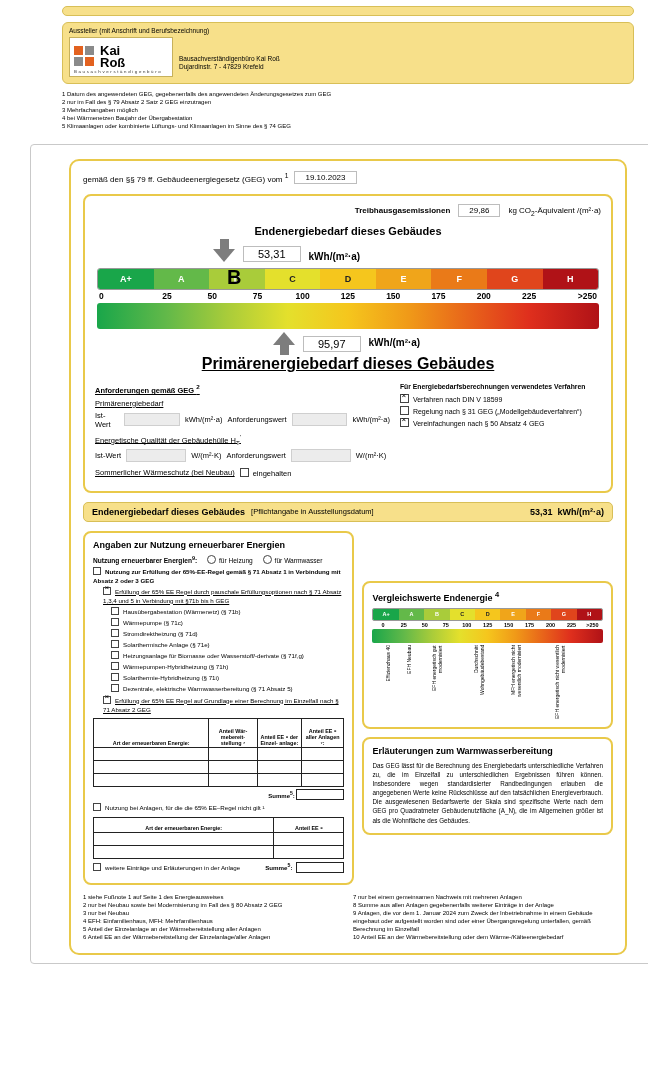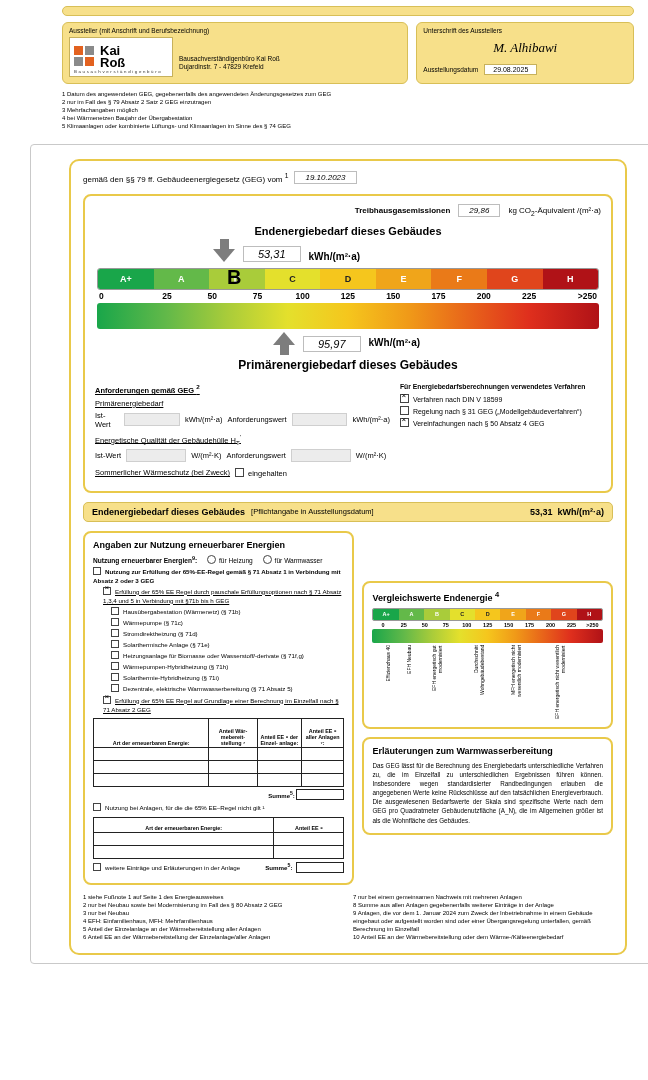--- a/index.html
+++ b/index.html
@@ -51,21 +51,21 @@
     margin:0 6px 8px 6px;border:1px solid #c9c9c9;border-radius:4px;background:#fff;padding:10px 6px 8px 6px;
   }
   .sheet{
     border:2px solid #e9c94a;border-radius:10px;background:#fff;padding:10px 12px 12px 12px;margin:4px 32px 0 32px;
   }
   h1.titlebar{
     margin:0 0 2px 0;font-size:26px;font-weight:bold;letter-spacing:-0.5px;
   }
   h1.titlebar span.sub{font-size:13px;font-weight:bold;letter-spacing:0;}
   .gemaess{font-size:8px;display:flex;align-items:center;gap:6px;margin-bottom:10px;}
-  .field-white{background:#fff;border:1px solid #bdbdbd;padding:1px 10px;font-size:8px;font-style:italic;}
+  .field-white{background:#fff;border:1px solid #bdbdbd;padding:1px 10px;font-size:8px;}
 
   .bar-head{
     background:#f7e08a;border:1px solid #d8bf57;border-radius:5px;padding:4px 8px;display:flex;align-items:center;
     font-size:10px;font-weight:bold;gap:10px;position:relative;
   }
   .bar-head .reg{font-weight:normal;font-size:7.5px;margin-left:auto;display:flex;align-items:center;gap:6px;}
   .badge-num{
     position:absolute;right:-24px;top:-2px;width:20px;height:20px;border-radius:50%;border:1.5px solid #333;
     background:#fff;font-size:11px;font-weight:bold;display:flex;align-items:center;justify-content:center;
   }
@@ -175,28 +175,20 @@
               <span>Roß</span>
             </div>
             <div class="logo-sub">B a u s a c h v e r s t ä n d i g e n b ü r o</div>
           </div>
           <div class="office-text">
             <div>Bausachverständigenbüro Kai Roß</div>
             <div>Dujardinstr. 7 - 47829 Krefeld</div>
           </div>
         </div>
       </div>
-      <div class="box-unterschrift">
-        <div class="lbl-small">Unterschrift des Ausstellers</div>
-        <div class="sig">M. Alhibawi</div>
-        <div class="datum-row">
-          <span class="lbl-small">Ausstellungsdatum</span>
-          <span class="datum-val">29.08.2025</span>
-        </div>
-      </div>
     </div>
     <div class="footnotes-top">
       <div class="fn">1 Datum des angewendeten GEG, gegebenenfalls des angewendeten Änderungsgesetzes zum GEG</div>
       <div class="fn">2 nur im Fall des § 79 Absatz 2 Satz 2 GEG einzutragen</div>
       <div class="fn">3 Mehrfachangaben möglich</div>
       <div class="fn">4 bei Wärmenetzen Baujahr der Übergabestation</div>
       <div class="fn">5 Klimaanlagen oder kombinierte Lüftungs- und Klimaanlagen im Sinne des § 74 GEG</div>
     </div>
     <div class="divider-gap"></div>
   </div>
@@ -264,21 +256,21 @@
 
         <div style="display:flex;align-items:flex-start;gap:8px;padding-left:178px;margin-top:3px;">
           <div class="arrbox">
             <div class="arrow-up"></div>
             <div class="arrow-stem"></div>
           </div>
           <span class="field-white" style="font-size:11px;padding:1px 14px;margin-top:4px;">95,97</span>
           <span class="b" style="font-size:10px;margin-top:5px;">kWh/(m²·a)</span>
         </div>
         <div style="text-align:center;">
-          <span class="b" style="font-size:12px;">Primärenergiebedarf dieses Gebäudes</span>
+          <span class="b" style="font-size:16px;text-decoration:underline;">Primärenergiebedarf dieses Gebäudes</span>
         </div>
 
         <div class="req">
           <div class="req-left">
             <div class="u b" style="font-size:7.5px;"><span>Anforderungen gemäß GEG </span><sup>2</sup></div>
             <div class="u" style="font-size:7.5px;margin-top:4px;">Primärenergiebedarf</div>
             <div class="line-row">
               <span>Ist-Wert</span>
               <span class="inputline"></span>
               <span>kWh/(m²·a)</span>
@@ -289,21 +281,21 @@
             <div class="u" style="font-size:7.5px;margin-top:4px;"><span>Energetische Qualität der Gebäudehülle H</span><sub>T</sub><sup>'</sup></div>
             <div class="line-row">
               <span>Ist-Wert</span>
               <span class="inputline"></span>
               <span>W/(m²·K)</span>
               <span>Anforderungswert</span>
               <span class="inputline"></span>
               <span>W/(m²·K)</span>
             </div>
             <div class="line-row" style="margin-top:6px;">
-              <span class="u">Sommerlicher Wärmeschutz (bei Zweck)</span>
+              <span class="u">Sommerlicher Wärmeschutz (bei Neubau)</span>
               <span><span class="chk"></span><span>eingehalten</span></span>
             </div>
           </div>
           <div class="req-right">
             <div class="b" style="font-size:6.8px;">Für Energiebedarfsberechnungen verwendetes Verfahren</div>
             <div style="margin-top:4px;"><span class="chk on"></span><span>Verfahren nach DIN V 18599</span></div>
             <div style="margin-top:3px;"><span class="chk"></span><span>Regelung nach § 31 GEG („Modellgebäudeverfahren“)</span></div>
             <div style="margin-top:3px;"><span class="chk on"></span><span>Vereinfachungen nach § 50 Absatz 4 GEG</span></div>
           </div>
         </div>

